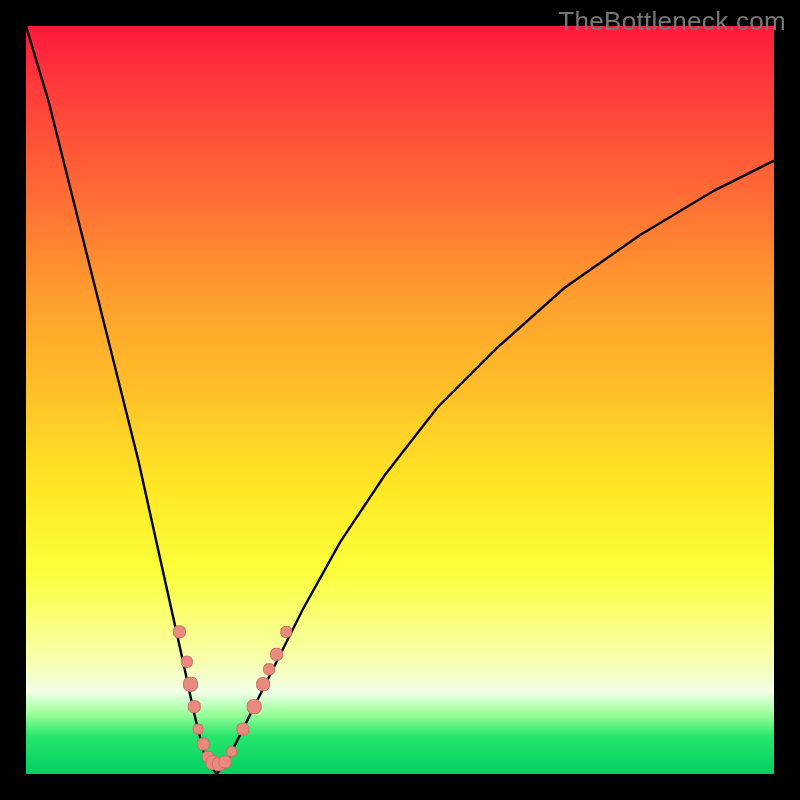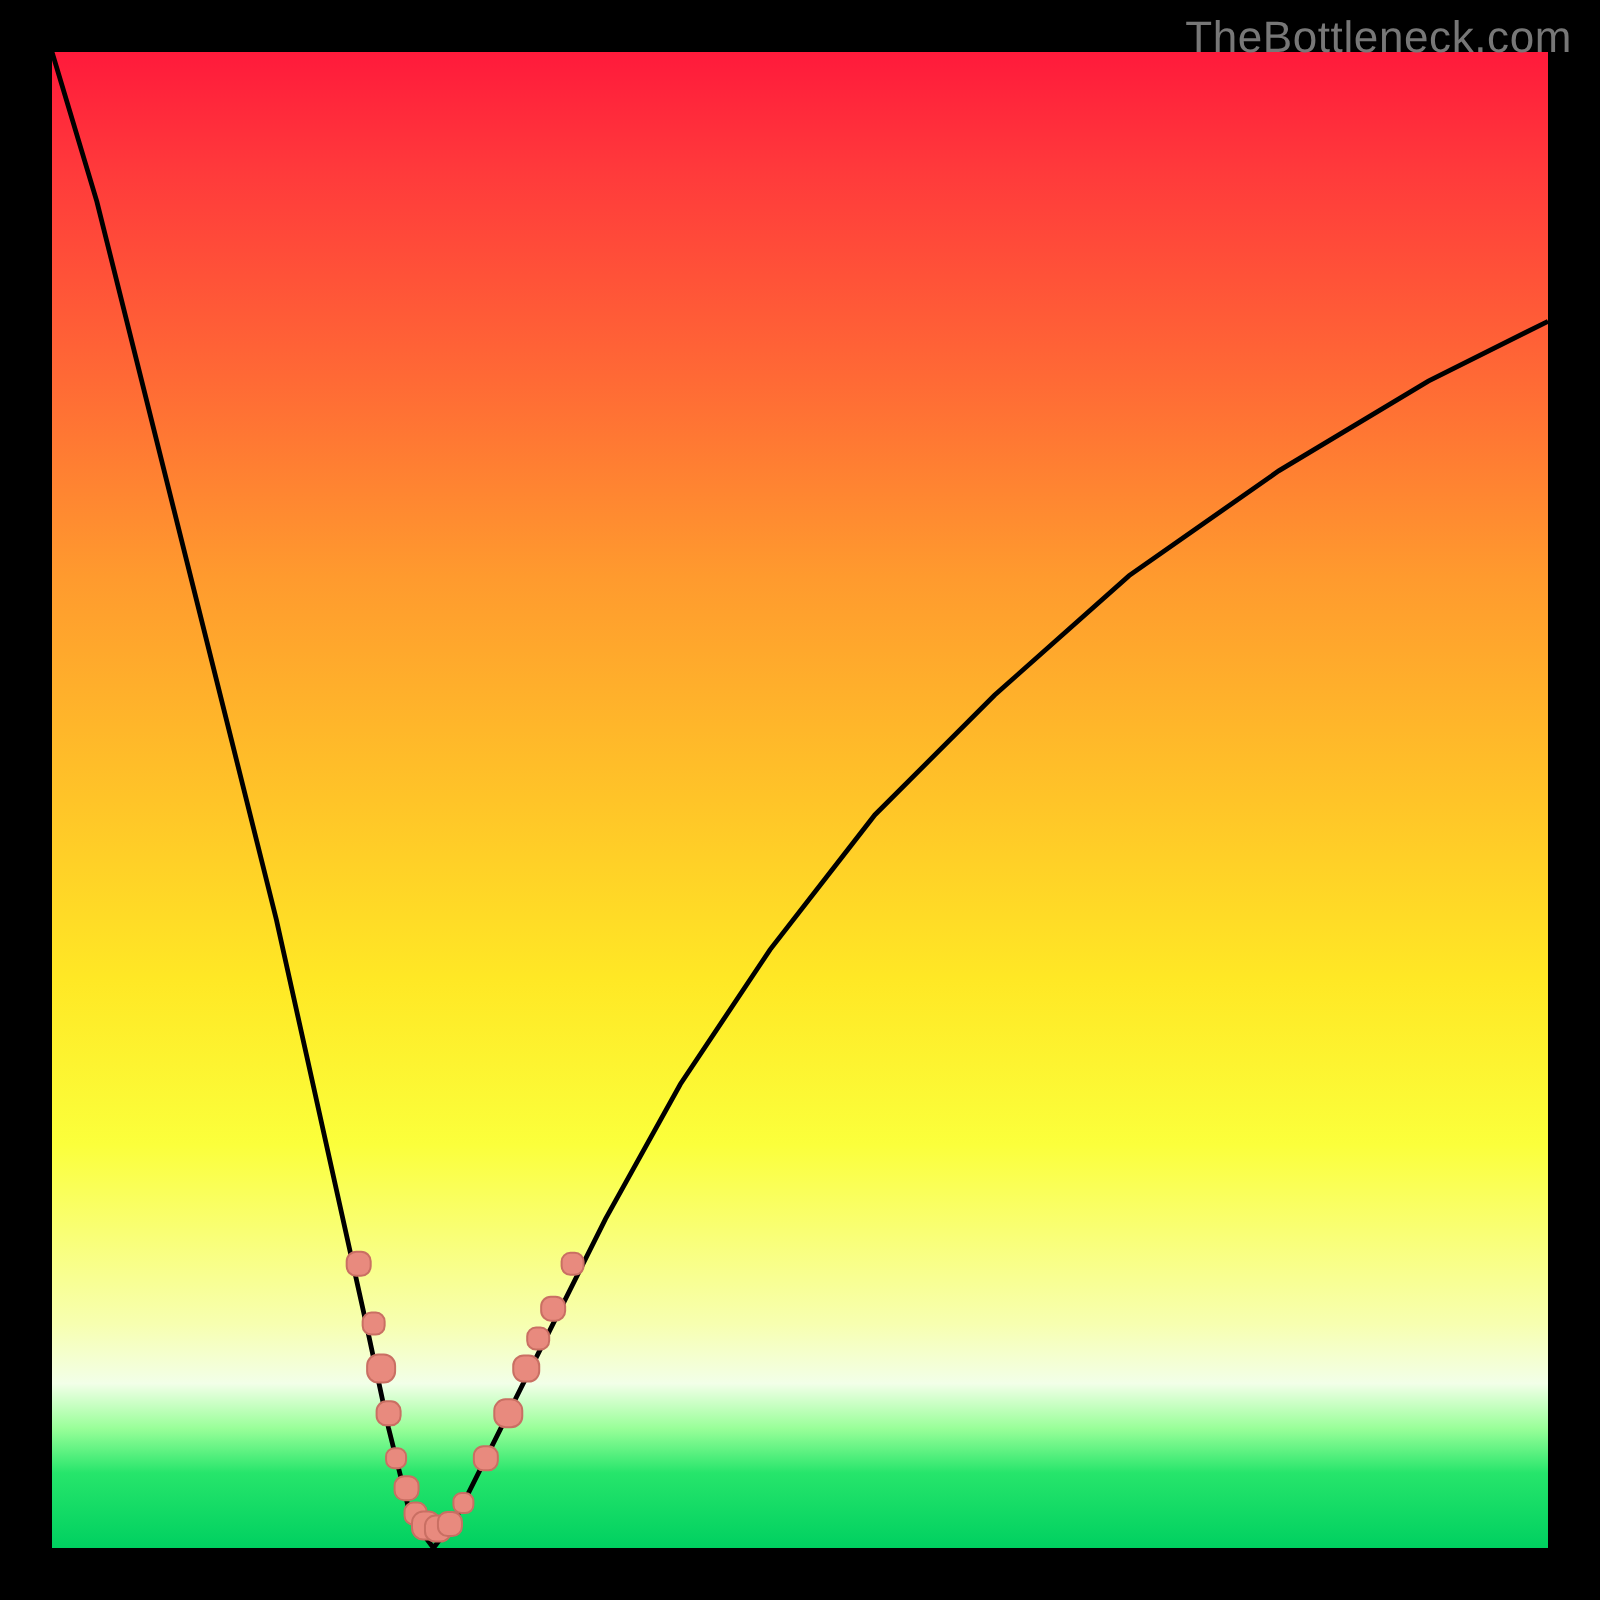--- a/index.html
+++ b/index.html
@@ -30,21 +30,21 @@
       #99ff99 92%,
       #26e56b 95%,
       #00d060 100%
     );
   }
   .watermark {
     position: absolute;
     top: 6px;
     right: 14px;
     color: #777777;
-    font-size: 22px;
+    font-size: 26px;
     font-weight: 500;
     letter-spacing: 0.3px;
     user-select: none;
   }
   svg.overlay {
     position: absolute;
     left: 0;
     top: 0;
     width: 748px;
     height: 748px;

